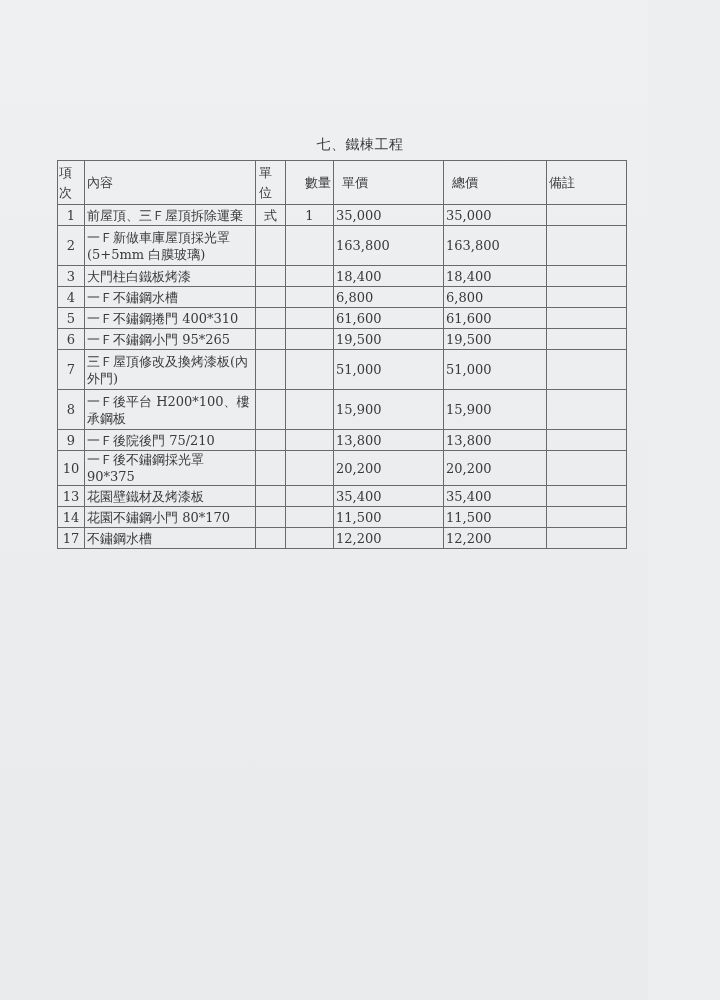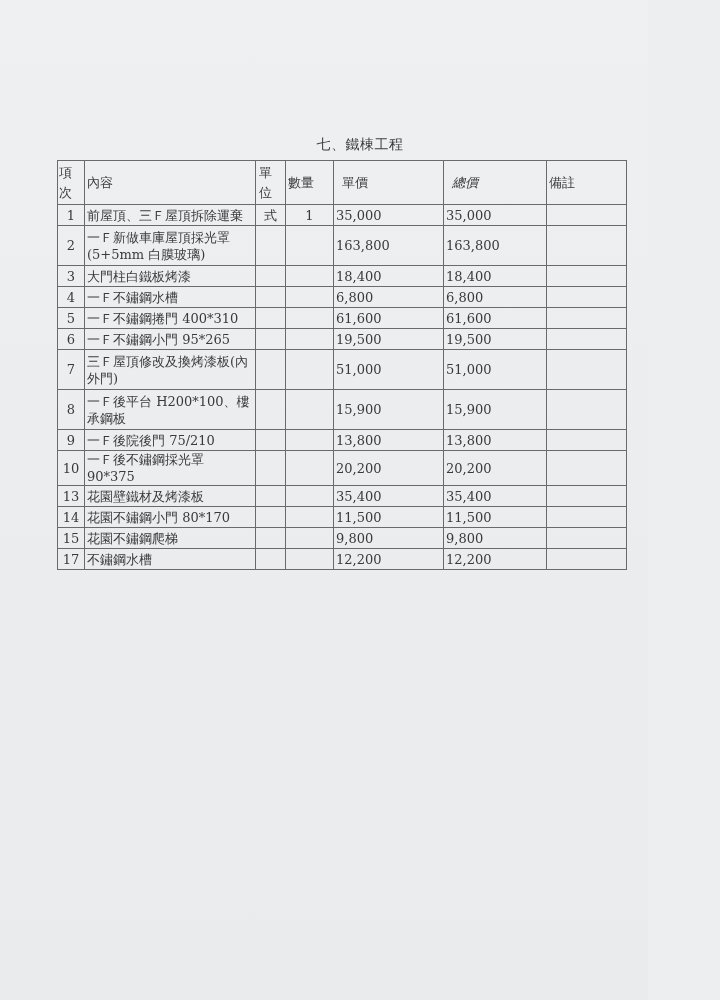--- a/index.html
+++ b/index.html
@@ -35,21 +35,21 @@
     overflow: hidden;
   }
   th { text-align: left; }
   .c-no { text-align: center; }
   .c-unit, .c-qty { text-align: center; }
   .c-price, .c-total { padding-right: 1px; }
   .hdr-stack { line-height: 20px; }
   tr.r1 td { height: 20px; }
   tr.r2 td { height: 39px; }
   tr.hdr th { height: 43px; }
-  .center { text-align: left; margin-top: 8px; }
+  .center { text-align: right; margin-top: 8px; }
 </style>
 </head>
 <body>
 
 <div class="page">
   <div class="title">七、鐵棟工程</div>
 
   <table>
     <colgroup>
       <col style="width:27px">
@@ -66,21 +66,21 @@
           <div>項</div>
           <div>次</div>
         </th>
         <th>內容</th>
         <th class="hdr-stack" style="padding-left:3px;">
           <div>單</div>
           <div>位</div>
         </th>
         <th class="center">數量</th>
         <th style="padding-left:8px;">單價</th>
-        <th style="padding-left:8px;font-style:italic;">總價</th>
+        <th style="padding-left:8px;">總價</th>
         <th>備註</th>
       </tr>
     </thead>
     <tbody>
       <tr class="r1">
         <td class="c-no">1</td>
         <td>前屋頂、三Ｆ屋頂拆除運棄</td>
         <td class="c-unit">式</td>
         <td class="c-qty">1</td>
         <td class="c-price">35,000</td>
@@ -180,29 +180,20 @@
       <tr class="r1">
         <td class="c-no">14</td>
         <td>花園不鏽鋼小門 80*170</td>
         <td class="c-unit"></td>
         <td class="c-qty"></td>
         <td class="c-price">11,500</td>
         <td class="c-total">11,500</td>
         <td></td>
       </tr>
       <tr class="r1">
-        <td class="c-no">15</td>
-        <td>花園不鏽鋼爬梯</td>
-        <td class="c-unit"></td>
-        <td class="c-qty"></td>
-        <td class="c-price">9,800</td>
-        <td class="c-total">9,800</td>
-        <td></td>
-      </tr>
-      <tr class="r1">
         <td class="c-no">17</td>
         <td>不鏽鋼水槽</td>
         <td class="c-unit"></td>
         <td class="c-qty"></td>
         <td class="c-price">12,200</td>
         <td class="c-total">12,200</td>
         <td></td>
       </tr>
     </tbody>
   </table>

